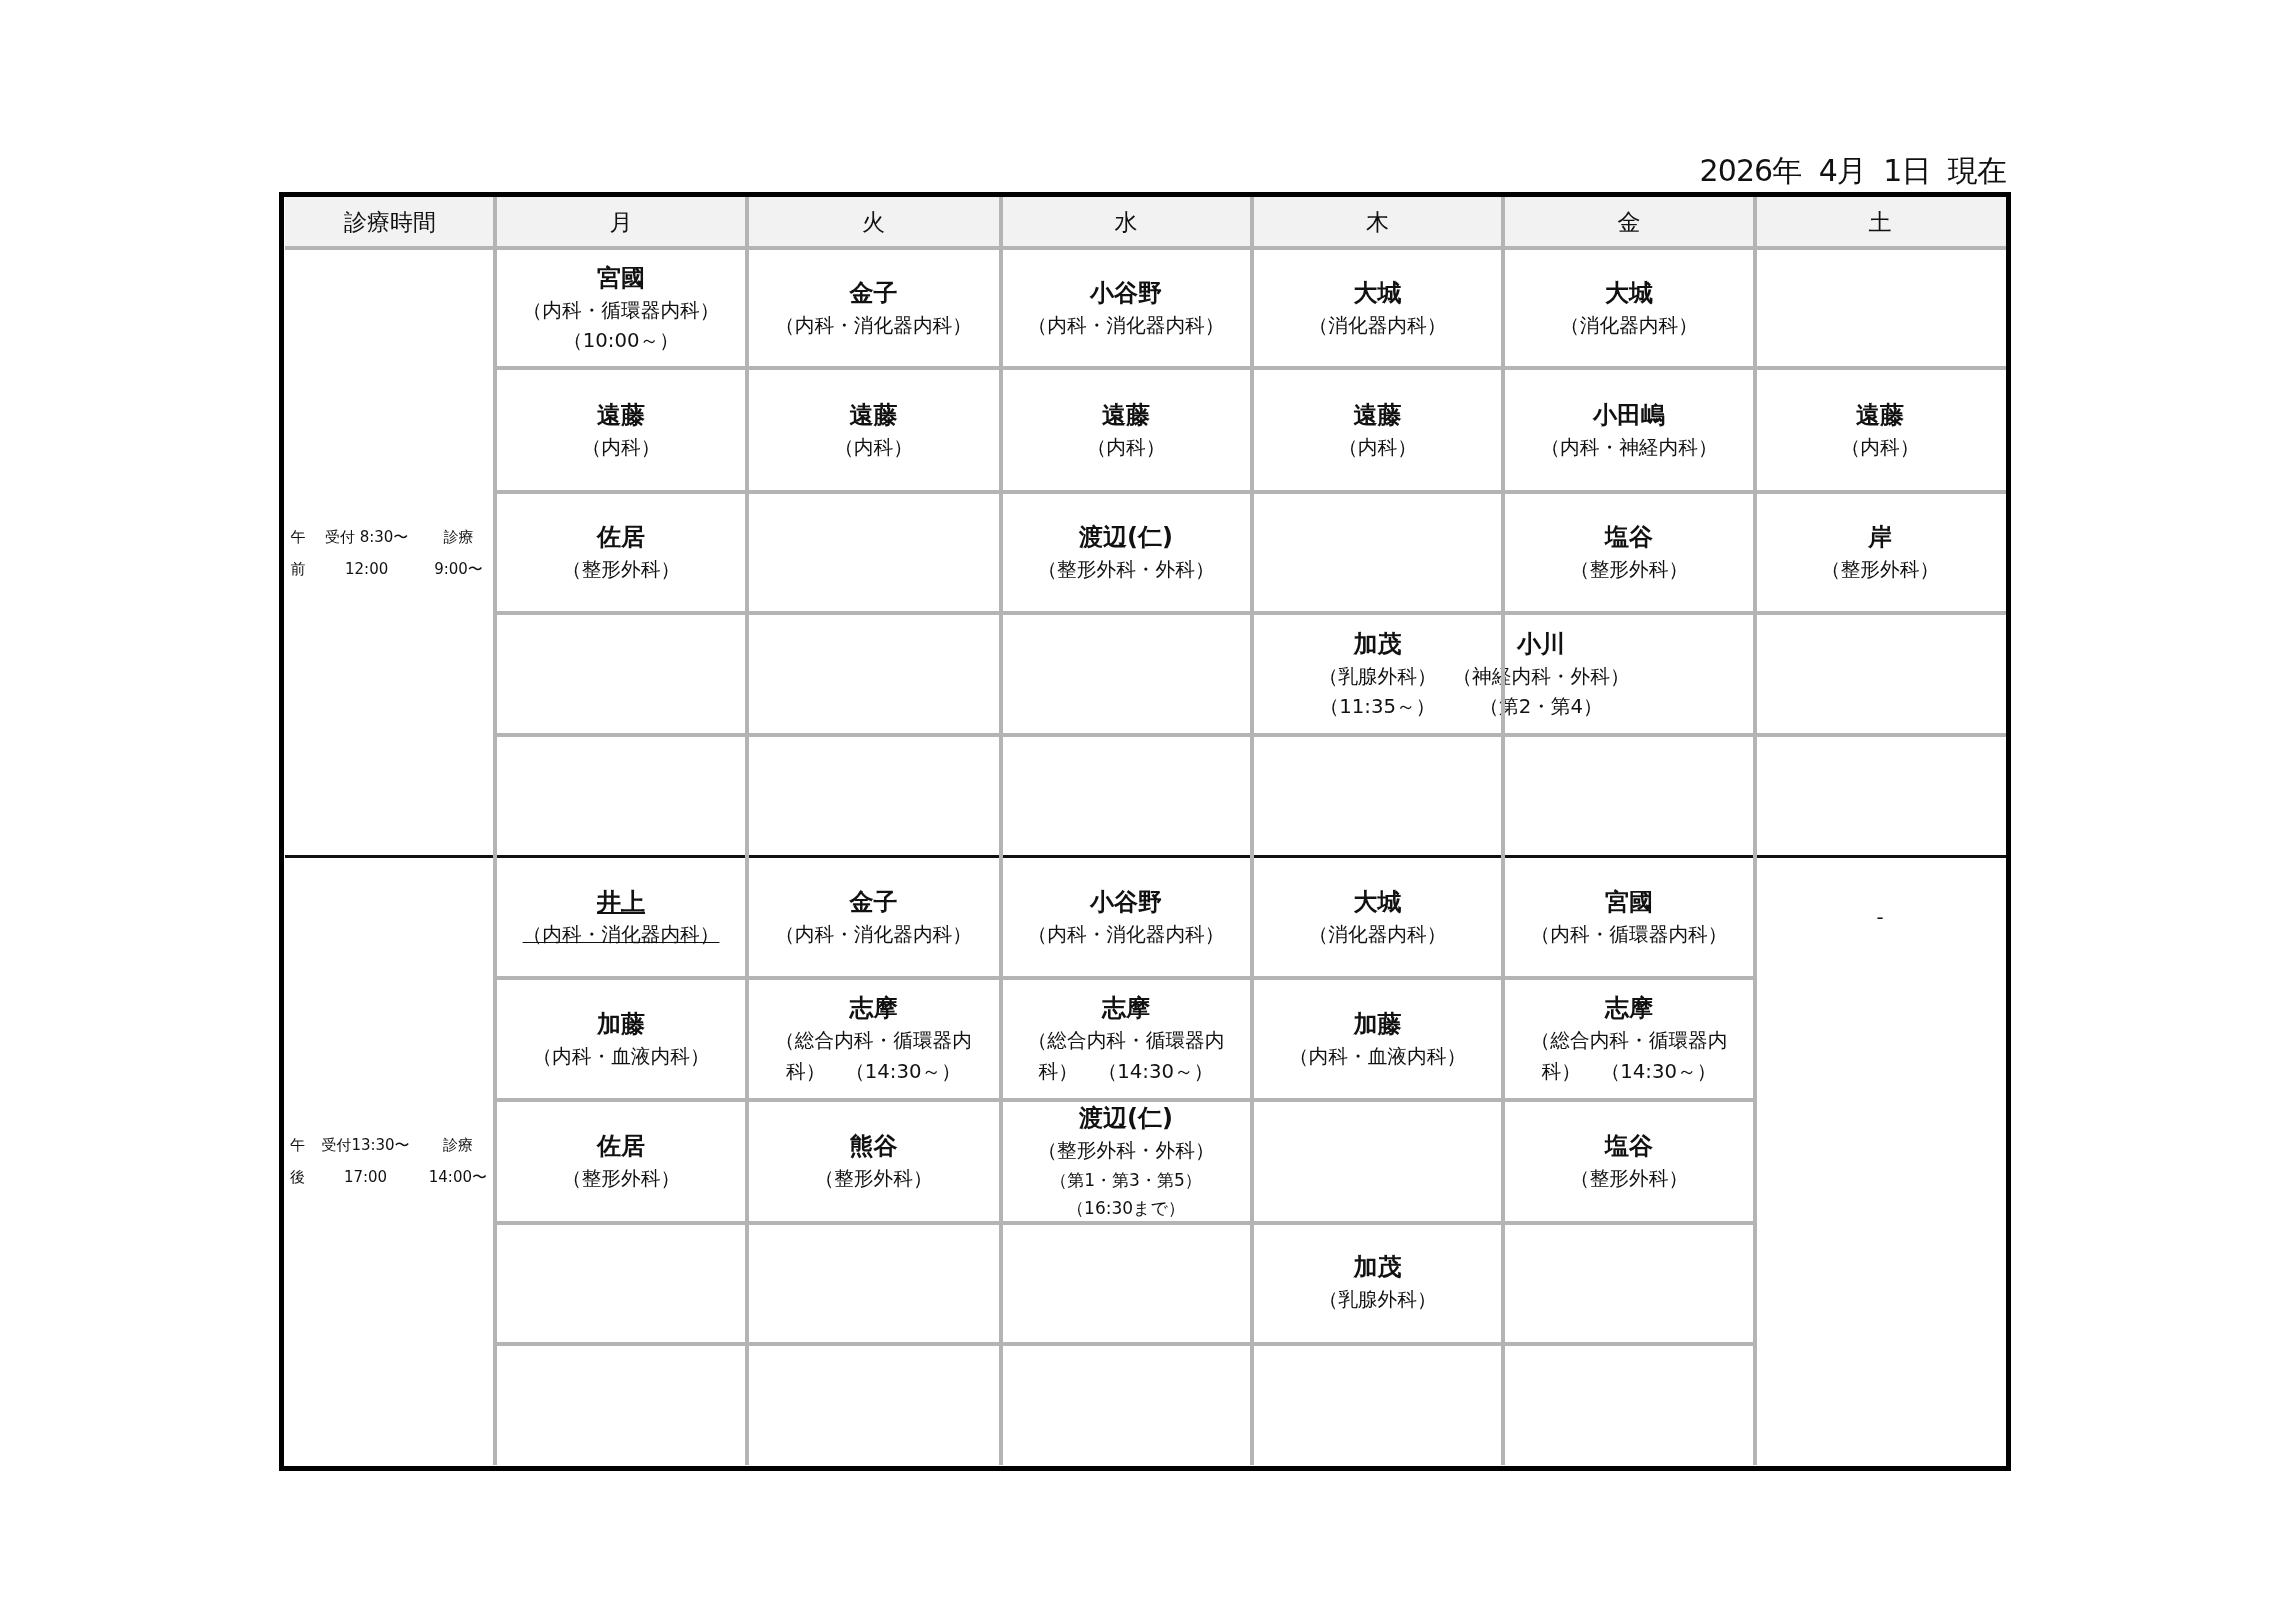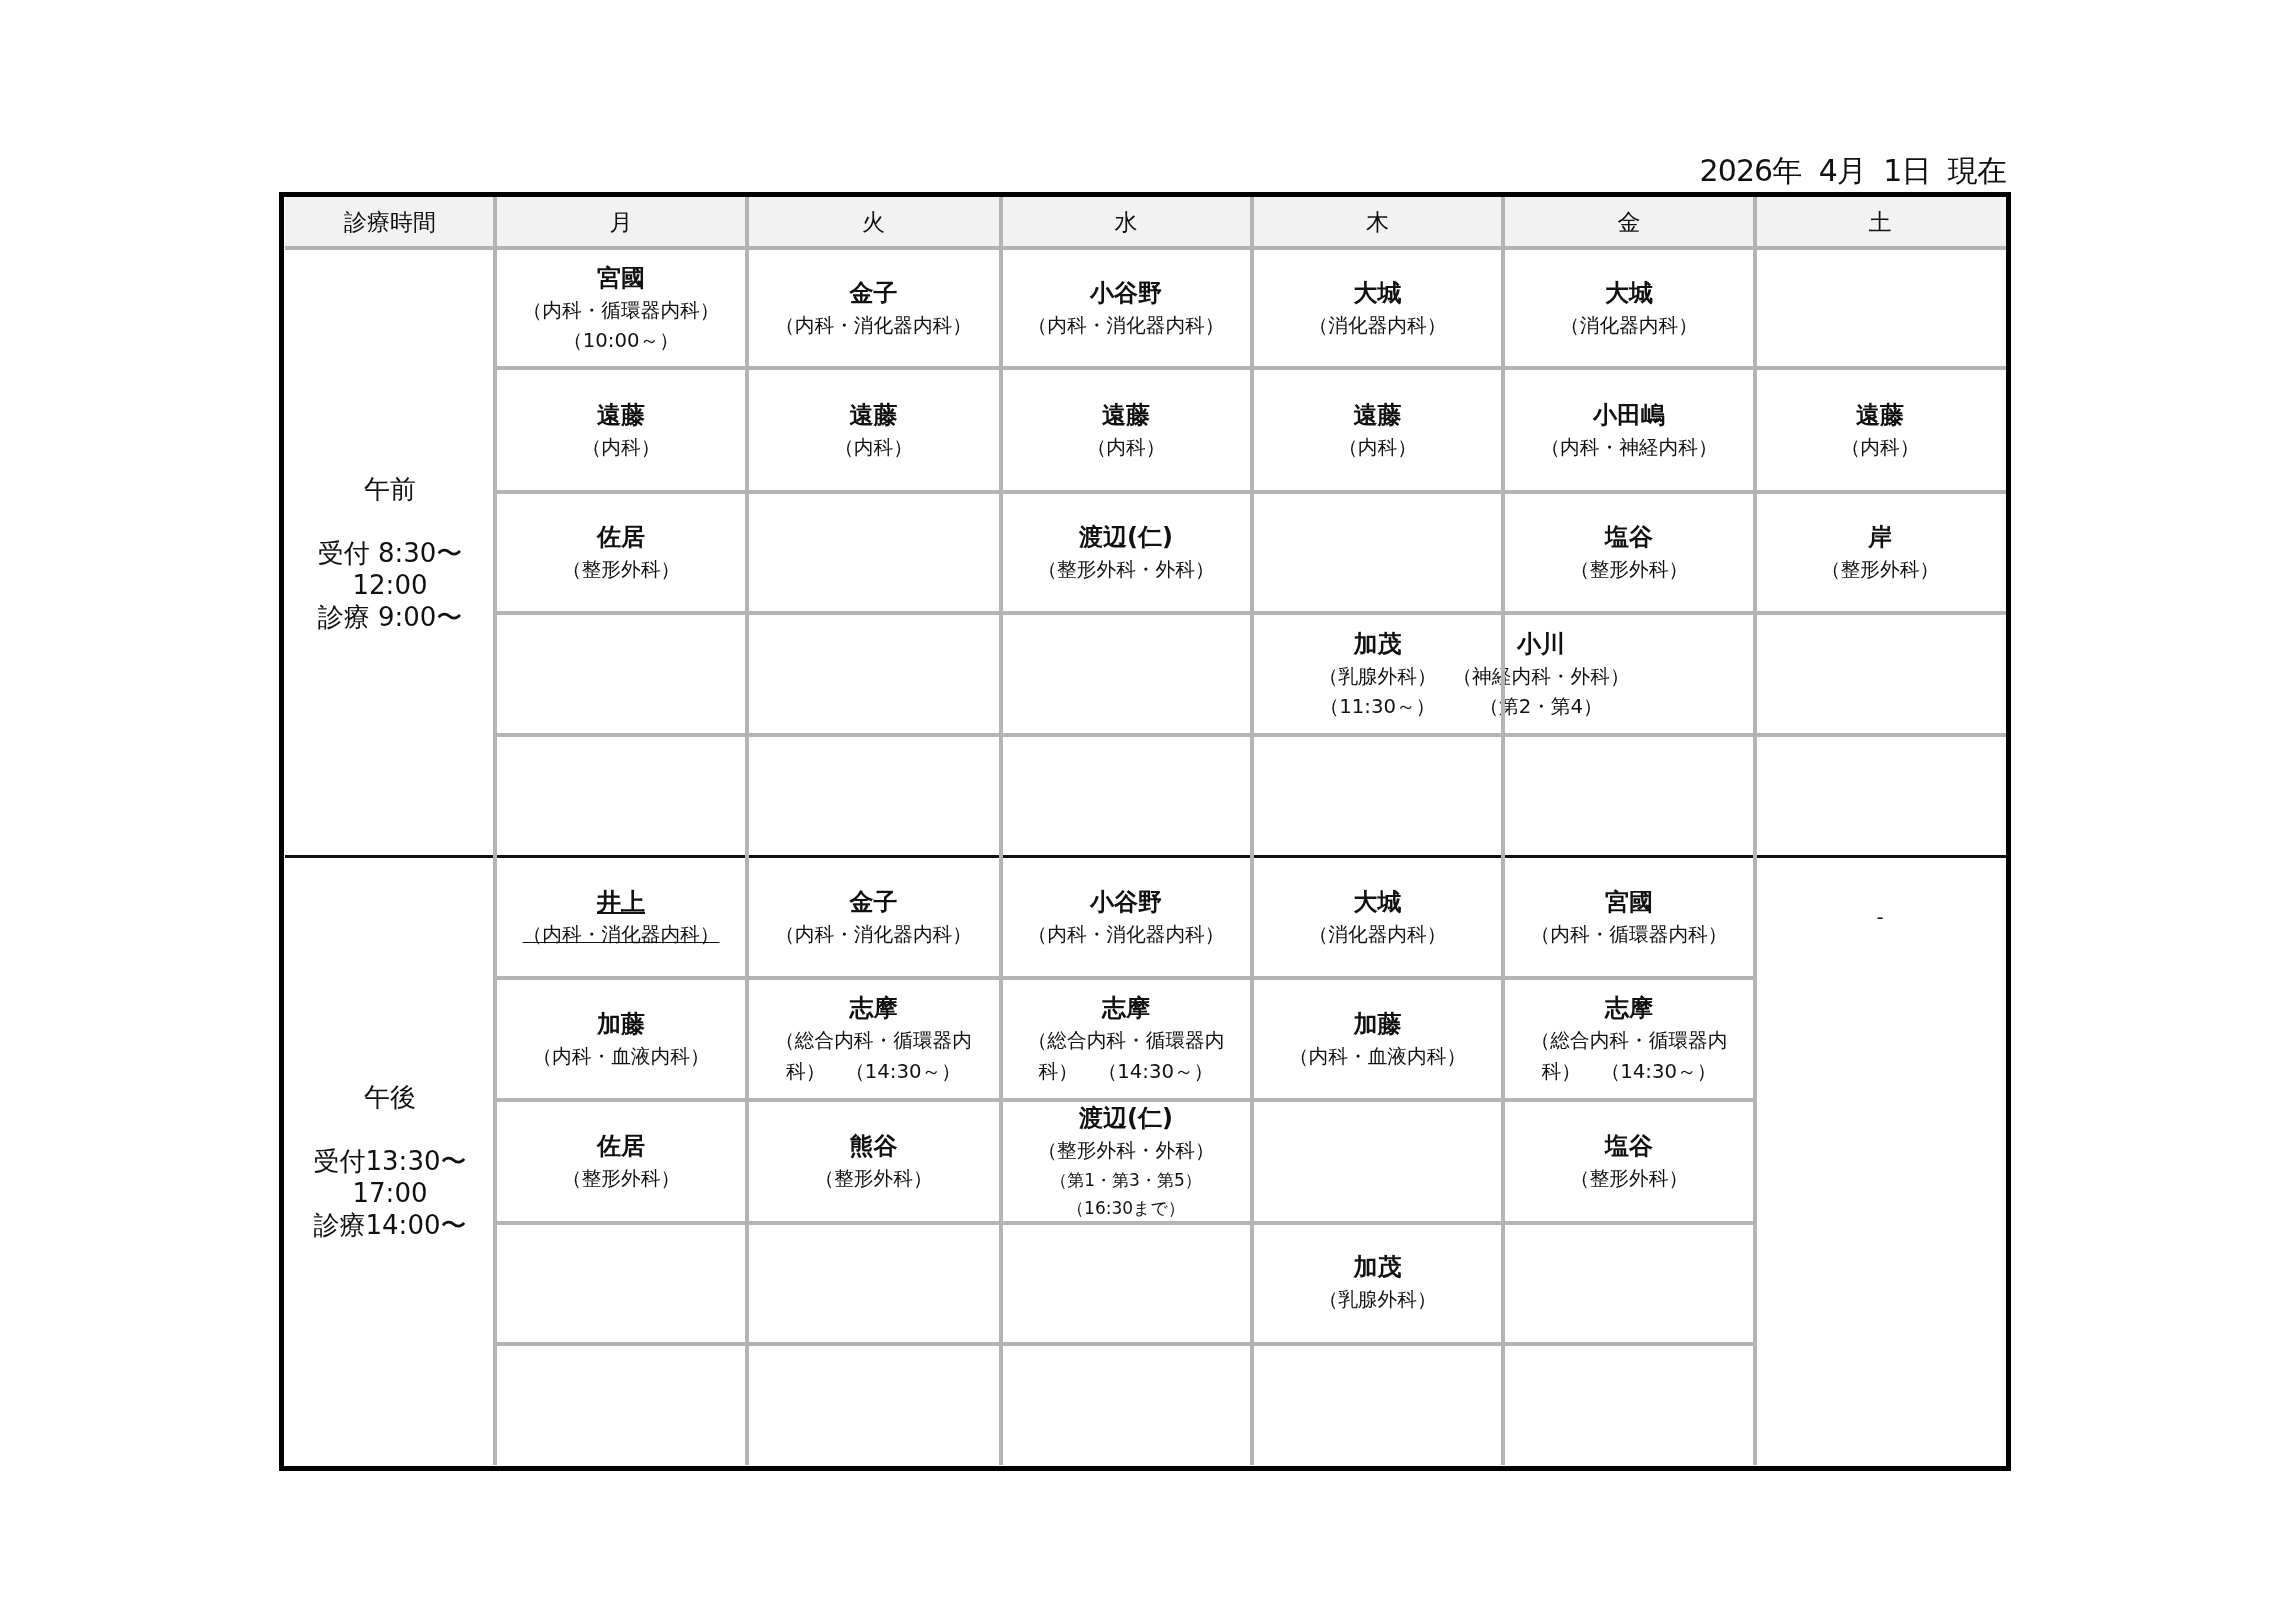--- a/index.html
+++ b/index.html
@@ -9,21 +9,21 @@
                   letter-spacing: -0.9px; white-space: pre; line-height: 27px; }
     .frame { position: absolute; left: 279px; top: 192px; width: 1732px; height: 1279px;
              border: 5.4px solid #000; box-sizing: border-box; background: #fff; }
     .hdr-bg { position: absolute; left: 285px; top: 197px; width: 1721px; height: 50px; background: #f2f2f2; }
     .vline { position: absolute; width: 3.6px; top: 197px; height: 1268px; background: #b4b4b4; }
     .hline { position: absolute; height: 3.6px; background: #b4b4b4; }
     .bline { position: absolute; height: 2.7px; background: #111; }
     .hdr-cell { position: absolute; top: 197px; height: 50px; display: flex; align-items: center;
                 justify-content: center; font-size: 23px; }
     .time-cell { position: absolute; left: 285px; width: 210px; display: flex; align-items: center;
-                 justify-content: center; flex-direction: column; font-size: 26px; line-height: 32px;
+                 justify-content: center; flex-direction: row; font-size: 15px; line-height: 32px;
                  text-align: center; }
     .time-cell .gap { height: 32px; }
     .cell { position: absolute; display: flex; flex-direction: column; align-items: center;
             justify-content: center; text-align: center; box-sizing: border-box; padding: 0 18px; }
     .cell .name { font-weight: bold; font-size: 24px; line-height: 34px; }
     .cell .dept { font-size: 19.7px; line-height: 31px; white-space: pre-line; }
     .cell .note { font-size: 19.7px; line-height: 30px; }
     .cell .note.small { font-size: 17px; line-height: 28px; }
     .cell .placeholder { font-size: 19.7px; line-height: 27px; }
   </style>
@@ -120,21 +120,21 @@
     <div class="cell" style="left: 1754px; width: 252px; top: 492px; height: 121px;">
       <div class="name">岸</div>
       <div class="dept">（整形外科）</div>
     </div>
     <div class="cell" style="left: 495px; width: 252px; top: 613px; height: 122px;"></div>
     <div class="cell" style="left: 747px; width: 253px; top: 613px; height: 122px;"></div>
     <div class="cell" style="left: 1000px; width: 252px; top: 613px; height: 122px;"></div>
     <div class="cell" style="left: 1252px; width: 251px; top: 613px; height: 122px;">
       <div class="name">加茂</div>
       <div class="dept">（乳腺外科）</div>
-      <div class="note">（11:30～）</div>
+      <div class="note">（11:35～）</div>
     </div>
     <div class="cell" style="left: 1415px; width: 252px; top: 613px; height: 122px;">
       <div class="name">小川</div>
       <div class="dept">（神経内科・外科）</div>
       <div class="note">（第2・第4）</div>
     </div>
     <div class="cell" style="left: 1754px; width: 252px; top: 613px; height: 122px;"></div>
     <div class="cell" style="left: 495px; width: 252px; top: 734px; height: 123px;"></div>
     <div class="cell" style="left: 747px; width: 253px; top: 734px; height: 123px;"></div>
     <div class="cell" style="left: 1000px; width: 252px; top: 734px; height: 123px;"></div>

